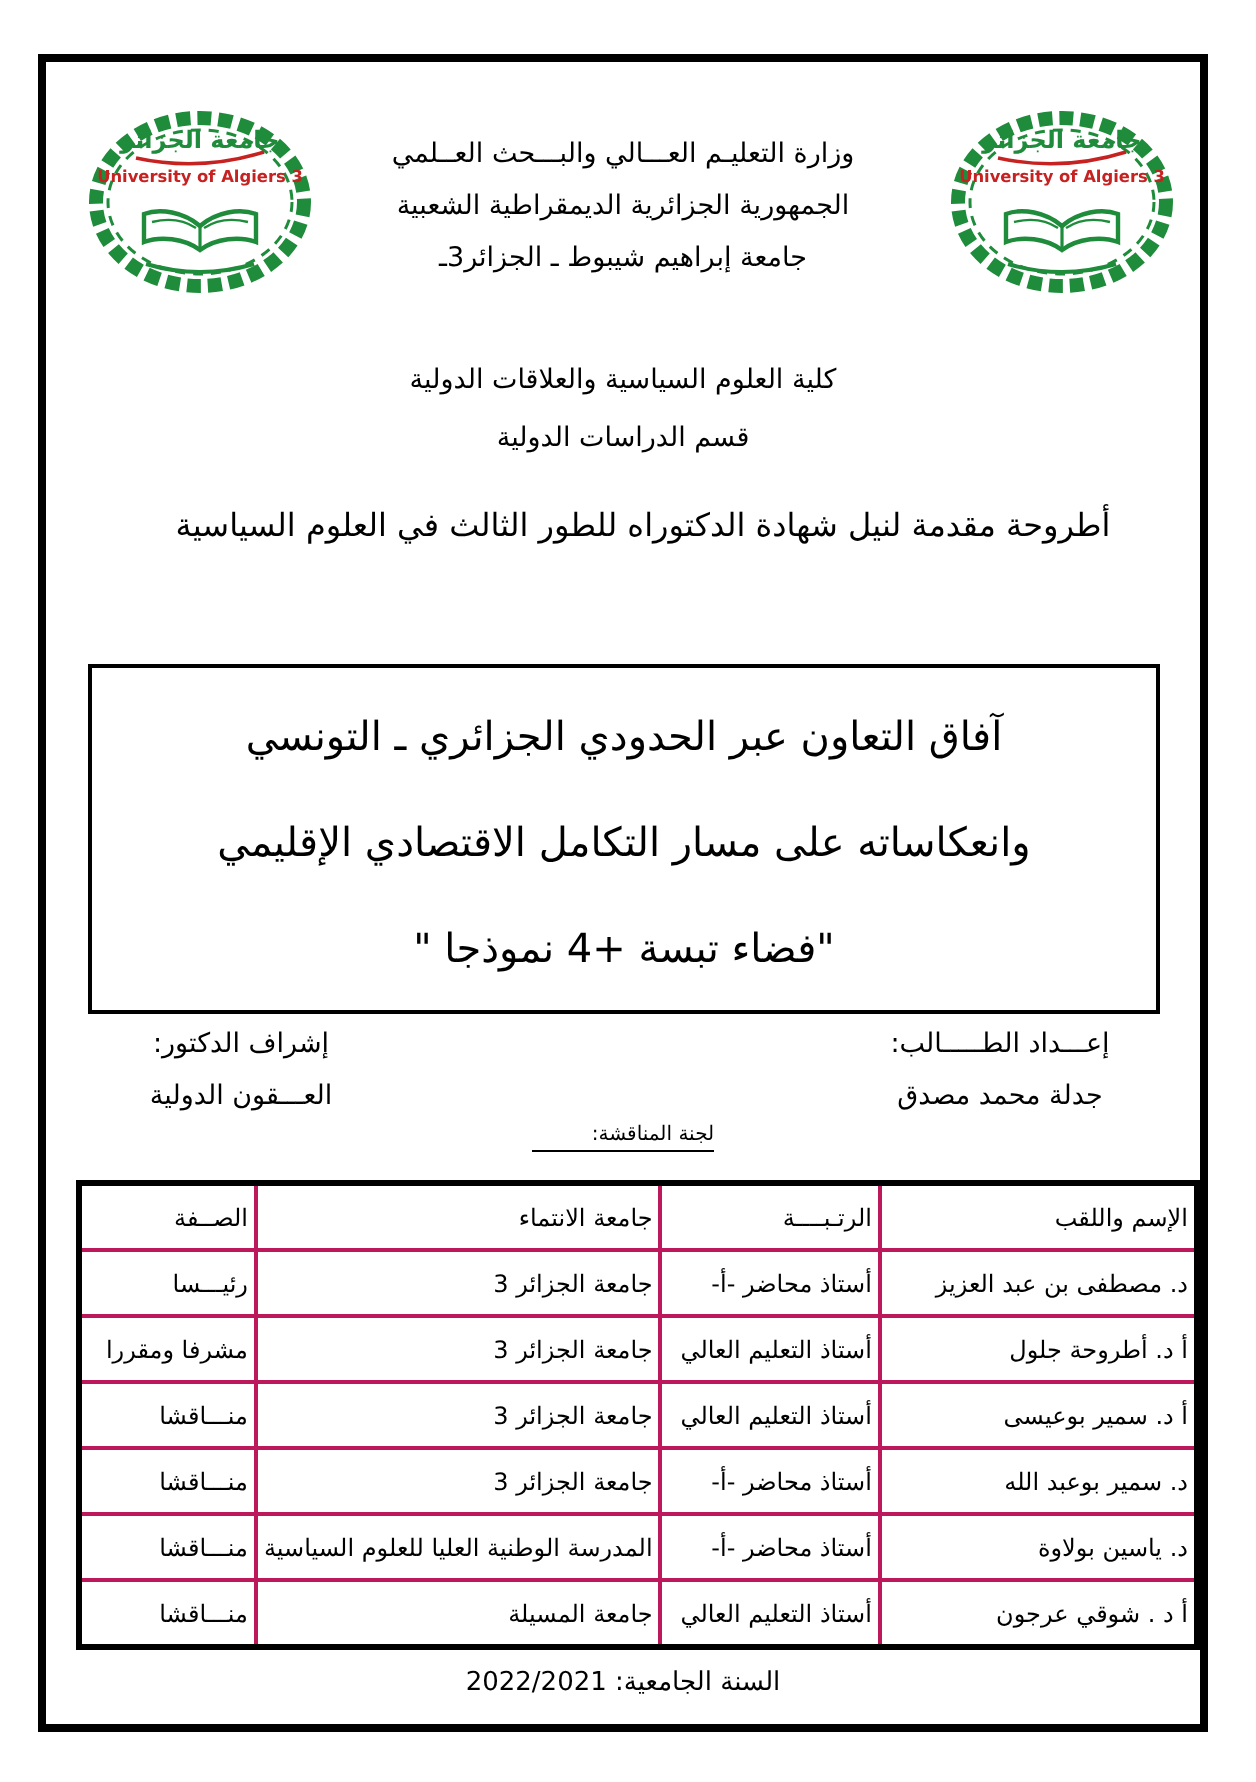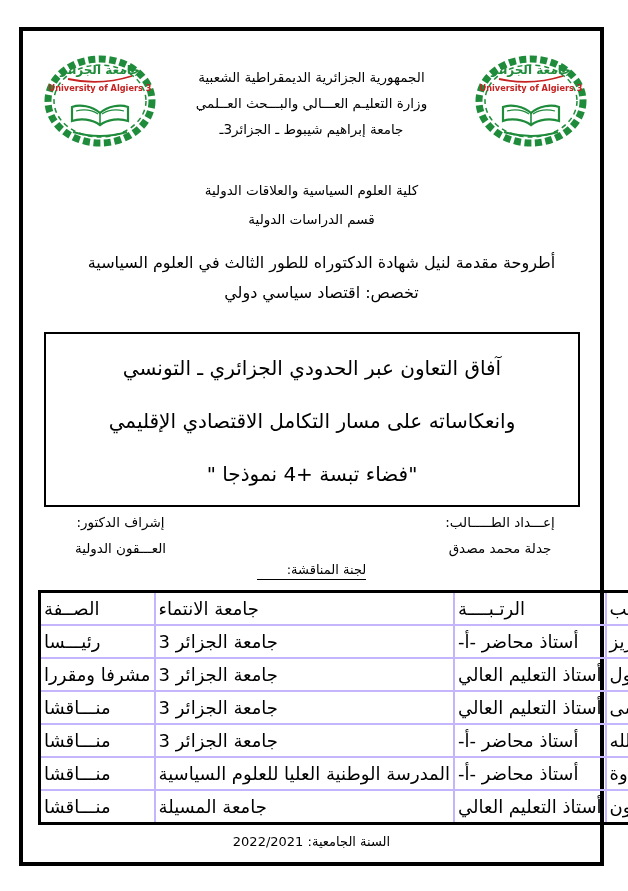--- a/index.html
+++ b/index.html
@@ -26,34 +26,34 @@
   .title-box{
     left:21px;top:301px;width:532px;border:2px solid #000;
     padding:8px 0 4px 0;text-align:center;direction:rtl;
     font-size:20px;font-weight:normal;line-height:53px;
   }
 
   .people{top:478px;font-size:13.5px;line-height:26px;text-align:center;}
   .student-block{right:30px;width:140px;}
   .supervisor-block{left:40px;width:115px;}
 
-  .committee-label{top:531px;font-size:13px;}
+  .committee-label{top:531px;font-size:10px;}
   .committee-label span{
     border-bottom:1.5px solid #000;padding-left:30px;padding-bottom:2px;
     display:inline-block;direction:rtl;
   }
 
   table.committee{
     position:absolute;left:15px;top:559px;border-collapse:collapse;
     direction:rtl;table-layout:fixed;
   }
   table.committee{border:3px solid #000;}
   table.committee th,table.committee td{
-    border:2px solid #c4b5fd;height:31px;text-align:left;vertical-align:middle;
-    font-size:18px;font-weight:normal;padding:0 3px;overflow:hidden;white-space:nowrap;
+    border:2px solid #be185d;height:31px;text-align:right;vertical-align:middle;
+    font-size:12px;font-weight:normal;padding:0 3px;overflow:hidden;white-space:nowrap;
   }
   .col-name{width:168px;}
   .col-rank{width:112px;}
   .col-univ{width:174px;}
   .col-role{width:92px;}
 
   .year-line{top:803px;font-size:13px;font-weight:normal;direction:rtl;}
 </style>
 </head>
 <body>
@@ -82,33 +82,32 @@
       <text x="57" y="19" text-anchor="middle" font-size="12" font-weight="bold" fill="#1f8c3b" direction="rtl">جامعة الجزائر</text>
       <text x="57" y="36" text-anchor="middle" font-size="8.2" font-weight="bold" fill="#c62222">University of Algiers 3</text>
       <path d="M57,58 C49,51 37,49 29,52 L29,66 C37,63 49,64 57,70 C65,64 77,63 85,66 L85,52 C77,49 65,51 57,58 Z" fill="#ffffff" stroke="#1f8c3b" stroke-width="2.2"></path>
       <path d="M57,58 L57,70" stroke="#1f8c3b" stroke-width="1.6"></path>
       <path d="M33,56 C41,54 49,55 55,59 M81,56 C73,54 65,55 59,59" fill="none" stroke="#1f8c3b" stroke-width="1.2"></path>
       <path d="M30,77 Q57,85 84,77" fill="none" stroke="#1f8c3b" stroke-width="2"></path>
     </svg>
   </div>
 
   <div class="abs center rtl header-block">
+    <div>وزارة التعليـم العـــالي والبـــحث العــلمي</div>
     <div>الجمهورية الجزائرية الديمقراطية الشعبية</div>
-    <div>وزارة التعليـم العـــالي والبـــحث العــلمي</div>
     <div>جامعة إبراهيم شيبوط ـ الجزائر3ـ</div>
   </div>
 
   <div class="abs center rtl faculty-block">
     <div>كلية العلوم السياسية والعلاقات الدولية</div>
     <div>قسم الدراسات الدولية</div>
   </div>
 
   <div class="abs center rtl thesis-block">
     <div>أطروحة مقدمة لنيل شهادة الدكتوراه للطور الثالث في العلوم السياسية</div>
-    <div>تخصص: اقتصاد سياسي دولي</div>
   </div>
 
   <div class="abs title-box">
     <div>آفاق التعاون عبر الحدودي الجزائري ـ التونسي</div>
     <div>وانعكاساته على مسار التكامل الاقتصادي الإقليمي</div>
     <div>"فضاء تبسة +4 نموذجا "</div>
   </div>
 
   <div class="abs rtl people student-block">
     <div>إعـــداد الطـــــالب:</div>

